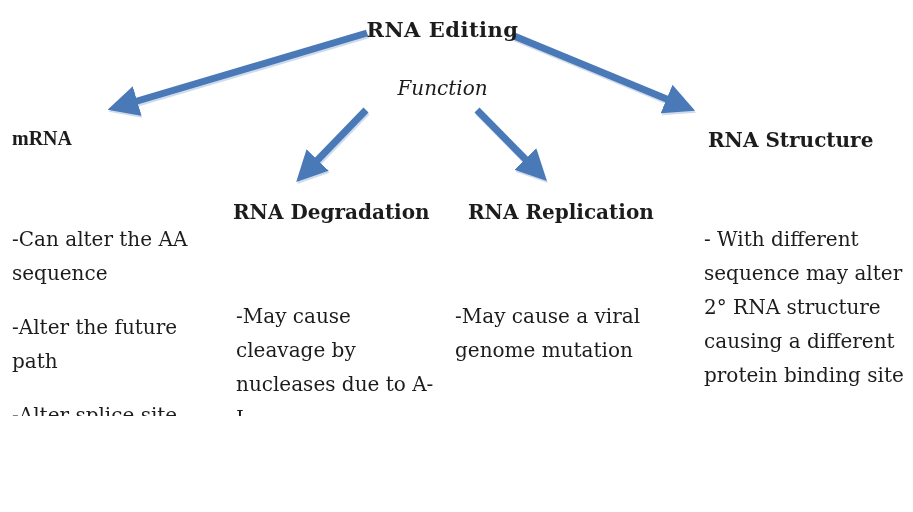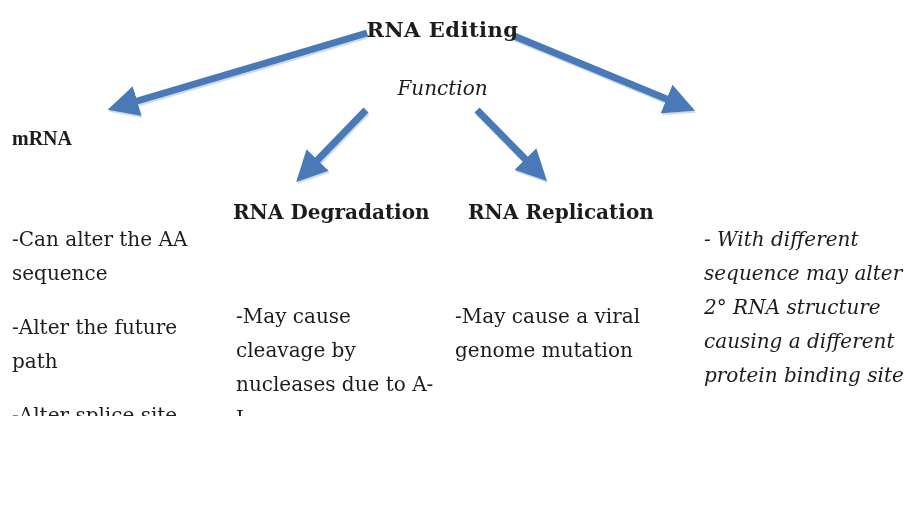--- a/index.html
+++ b/index.html
@@ -37,21 +37,21 @@
     font-size: 20px;
     line-height: 34px;
   }
   .branch-body p {
     margin: 0 0 20px 0;
     white-space: pre-line;
   }
   #body-mrna        { left: 12px;  top: 222px; width: 210px; }
   #body-degradation { left: 236px; top: 299px; width: 205px; }
   #body-replication { left: 455px; top: 299px; width: 215px; }
-  #body-structure   { left: 704px; top: 222px; width: 205px; font-style: italic; }
+  #body-structure   { left: 704px; top: 222px; width: 205px; }
   .clipped-line {
     left: 12px; top: 409px; width: 200px; height: 13px;
     overflow: hidden;
     font-size: 20px;
     line-height: 30px;
   }
   #arrow-layer {
     position: absolute; left: 0; top: 0;
     width: 913px; height: 512px;
     pointer-events: none;
@@ -96,20 +96,21 @@
 nucleases due to A-
 I</p>
   </div>
 
   <div id="heading-replication" class="abs branch-heading">RNA Replication</div>
   <div id="body-replication" class="abs branch-body">
     <p>-May cause a viral
 genome mutation</p>
   </div>
 
+  <div id="heading-structure" class="abs branch-heading">RNA Structure</div>
   <div id="body-structure" class="abs branch-body">
     <p>- With different
 sequence may alter
 2° RNA structure
 causing a different
 protein binding site</p>
   </div>
 
 </div>
 

